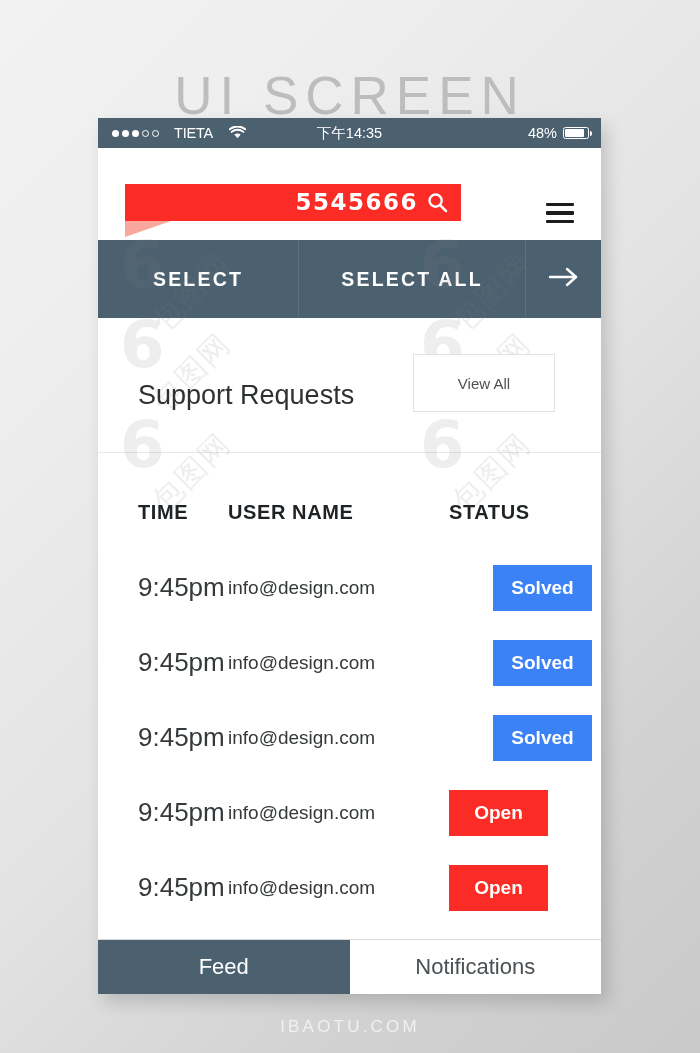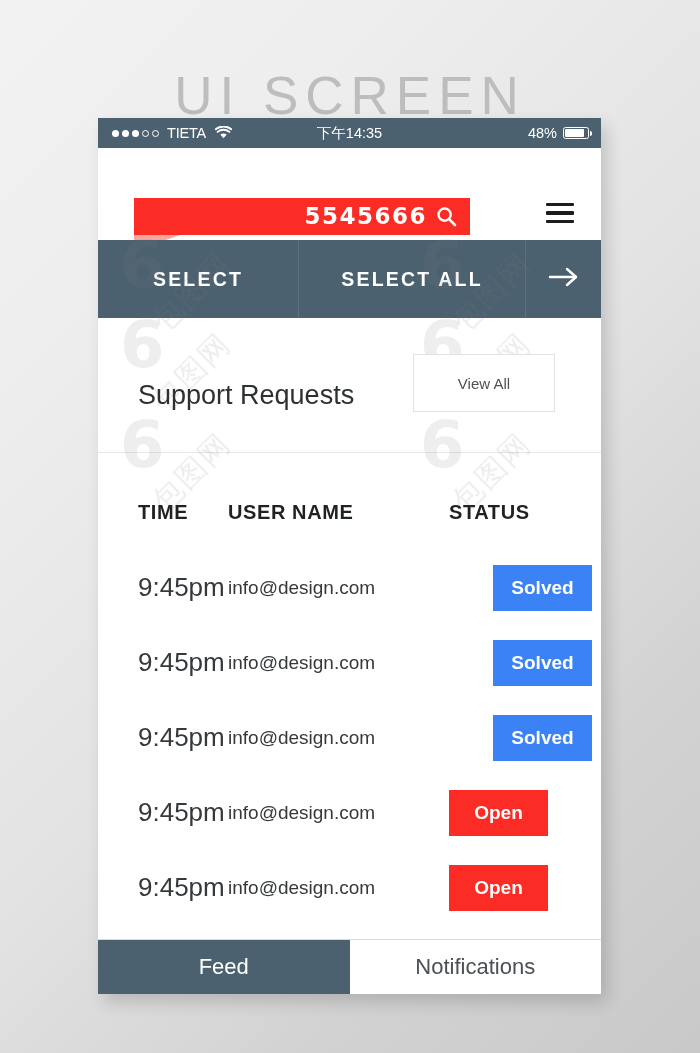--- a/index.html
+++ b/index.html
@@ -73,21 +73,21 @@
     color: #ffffff;
     font-size: 15px;
     display: flex;
     align-items: center;
   }
   .sb-left {
     position: absolute;
     left: 14px;
     display: flex;
     align-items: center;
-    gap: 5px;
+    gap: 12px;
   }
   .sb-dots { display: flex; align-items: center; gap: 3px; margin-right: 3px; }
   .sb-dot {
     width: 7px; height: 7px; border-radius: 50%;
     background: #ffffff;
     box-sizing: border-box;
   }
   .sb-dot.hollow { background: transparent; border: 1.3px solid #ffffff; }
   .sb-carrier { font-size: 14.5px; letter-spacing: -0.2px; }
   .sb-wifi { margin-left: 4px; display:inline-block; }
@@ -131,22 +131,21 @@
   .searchrow {
     position: relative;
     height: 92px;
     background: #ffffff;
     display: flex;
     align-items: center;
   }
   .search-bubble-wrap {
     position: absolute;
     left: 27px;
-    top: 50px;
-    margin-left: 9px;
+    top: 36px;
   }
   .search-bubble {
     position: relative;
     width: 336px;
     height: 37px;
     background: #fb2b25;
     display: flex;
     align-items: center;
     justify-content: flex-end;
     padding-right: 13px;
@@ -478,13 +477,14 @@
       <div class="tab active">
         <span>Feed</span>
       </div>
       <div class="tab inactive">
         <span>Notifications</span>
       </div>
     </div>
 
   </div>
 
+  <div id="poster-footer">IBAOTU.COM</div>
 </div>
 
 </body></html>

